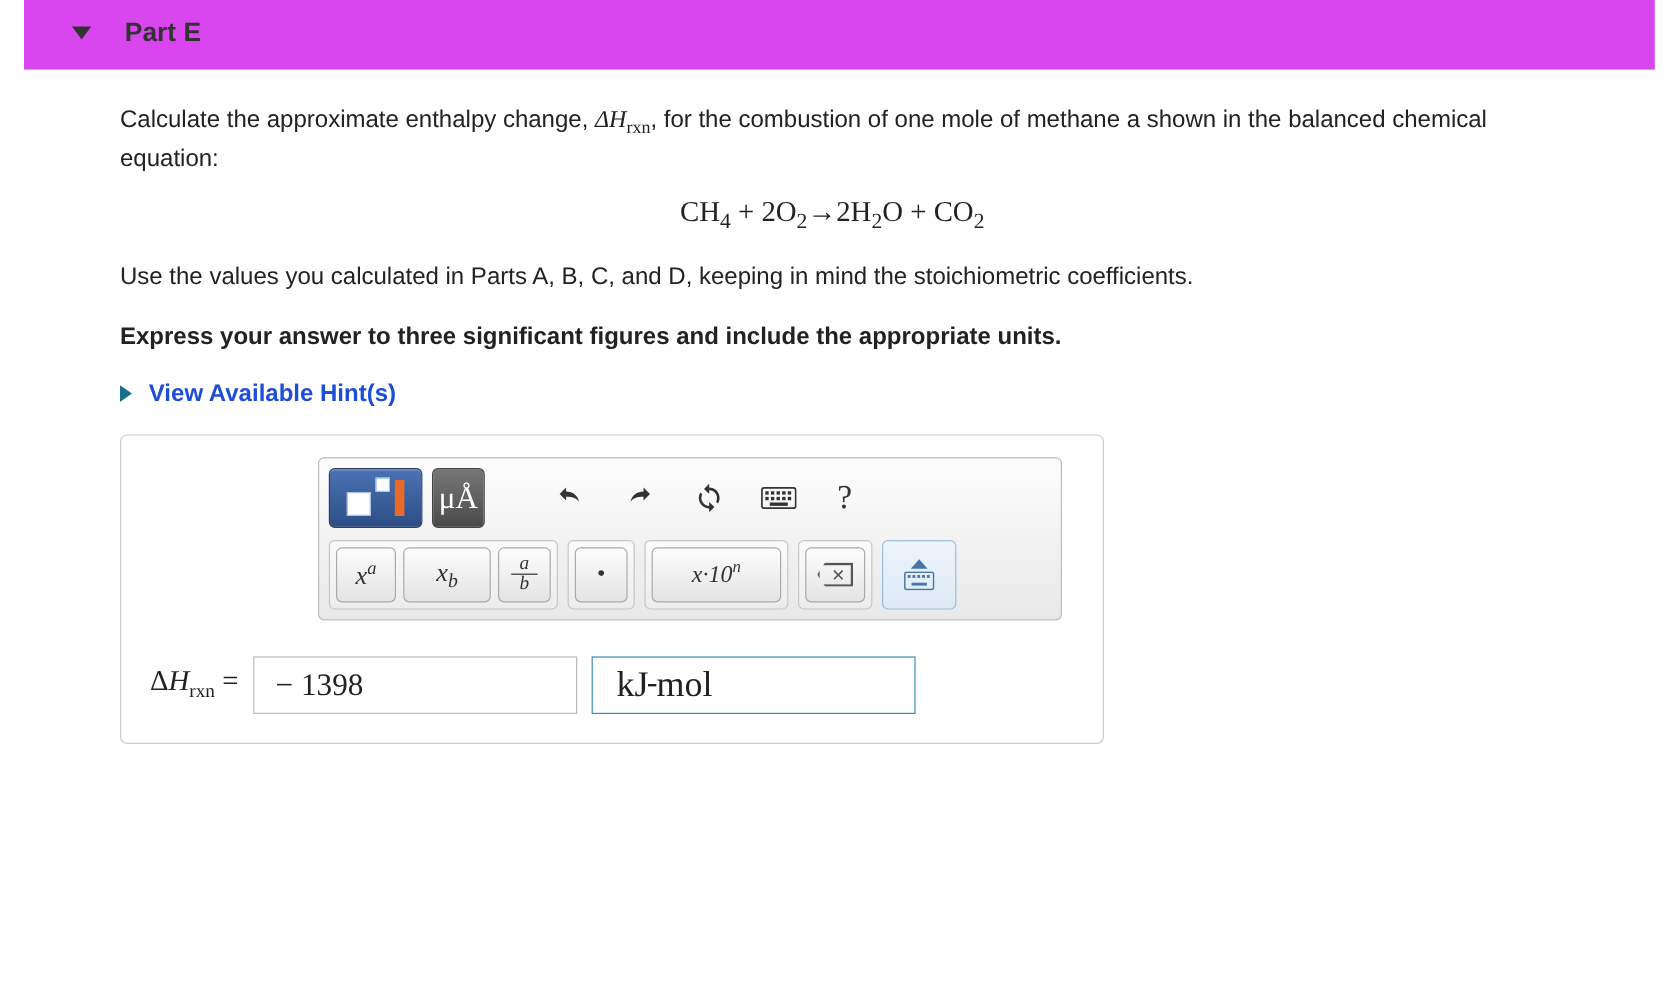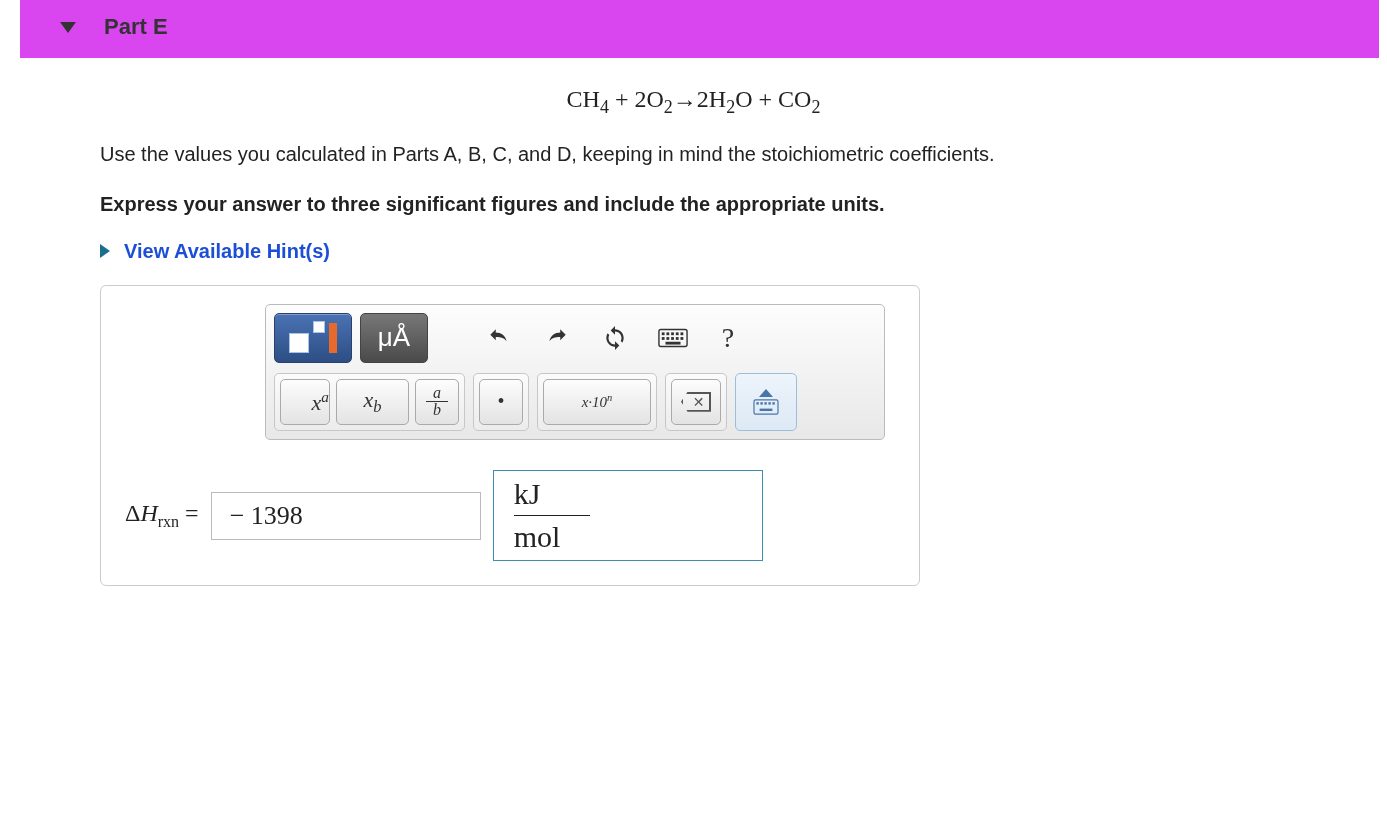--- a/index.html
+++ b/index.html
@@ -96,25 +96,25 @@
   }
   .template-icon .box-rt {
     position: absolute; right: 14px; top: 0; width: 12px; height: 12px;
     background: #fff; border: 1px solid #a7c3e8;
   }
   .template-icon .bar {
     position: absolute; right: 2px; bottom: 2px; width: 8px; height: 30px;
     background: #e86a2b;
   }
   .btn-mua {
-    width: 68px;
+    width: 44px;
     background: linear-gradient(#777,#4a4a4a);
     border: 1px solid #444;
     color: #fff;
-    font-family: Liberation Sans, sans-serif;
+    font-family: Liberation Serif, serif;
     font-size: 26px;
     position: relative;
   }
   .spacer1 { width: 30px; }
   .btn-plain { width: 50px; }
   .btn-question { width: 44px; font-size: 28px; font-family: 'Times New Roman', serif; border:none; background:none; }
   
   .undo-svg,.redo-svg,.refresh-svg { width:30px; height:26px; }
   .keyboard-svg { width:30px; height:22px; }
   
@@ -130,26 +130,26 @@
     background: linear-gradient(#fdfdfd,#e3e3e3);
     display: flex;
     align-items: center;
     justify-content: center;
     font-family: 'Times New Roman', serif;
     font-size: 22px;
     font-style: italic;
     color: #333;
     cursor: pointer;
   }
-  .btn-sup { width: 50px; justify-content: flex-end; }
+  .btn-sup { width: 50px; }
   .btn-sub { width: 73px; }
   .btn-frac { width: 44px; flex-direction: column; font-size: 16px; line-height: 12px; font-style: italic; }
   .frac-line { width: 22px; height: 1px; background: #333; margin: 2px 0; }
   .btn-dot { width: 44px; font-style: normal; font-size: 20px; }
-  .btn-sci { width: 108px; font-size: 15px; justify-content: center; }
+  .btn-sci { width: 108px; font-size: 20px; justify-content: center; }
   .btn-del { width: 50px; }
   .del-rect {
     width: 30px; height: 20px; border: 2px solid #555; position: relative;
     clip-path: polygon(22% 0,100% 0,100% 100%,22% 100%,0 50%);
     display:flex; align-items:center; justify-content:center;
     padding-left:5px;
   }
   .del-x { font-style: normal; font-size: 14px; font-family: Arial; color:#555; line-height:1; }
   .btn-key2 {
     width: 50px;
@@ -196,40 +196,43 @@
     font-size: 26px;
     min-width: 270px;
   }
   .units-box {
     border: 1px solid #3b8fae;
     padding: 6px 20px 6px 20px;
     min-width: 270px;
   }
   .units-frac {
     display: flex;
-    flex-direction: column;
-    align-items: flex-start;
+    flex-direction: row;
+    align-items: center;
     font-family: 'Times New Roman', serif;
     font-size: 30px;
     width: 80px;
   }
   .units-line { width: 76px; height: 1.5px; background: #222; margin: 4px 0; }
   sup { font-size: 0.7em; }
   sub { font-size: 0.75em; }
   .serif-it { font-family:'Times New Roman',serif; font-style: italic; }
 </style>
 </head>
 <body>
 
 <div class="part-header">
   <div class="caret-down"></div>
   <div class="part-title">Part E</div>
 </div>
 
 <div class="content">
+  <p class="p1">
+    <span>Calculate the approximate enthalpy change, </span><span class="serif-it">Δ<i>H</i><sub style="font-style:normal">rxn</sub></span><span>, for the combustion of one mole of methane a shown in the balanced chemical equation:</span>
+  </p>
   <div class="equation">
     <span>CH</span><sub>4</sub><span> + 2O</span><sub>2</sub><span>→2H</span><sub>2</sub><span>O + CO</span><sub>2</sub>
   </div>
   <p class="p2">Use the values you calculated in Parts A, B, C, and D, keeping in mind the stoichiometric coefficients.</p>
   <p class="p3">Express your answer to three significant figures and include the appropriate units.</p>
 
   <div class="hints-row">
     <div class="caret-right"></div>
     <span class="hints-link">View Available Hint(s)</span>
   </div>

